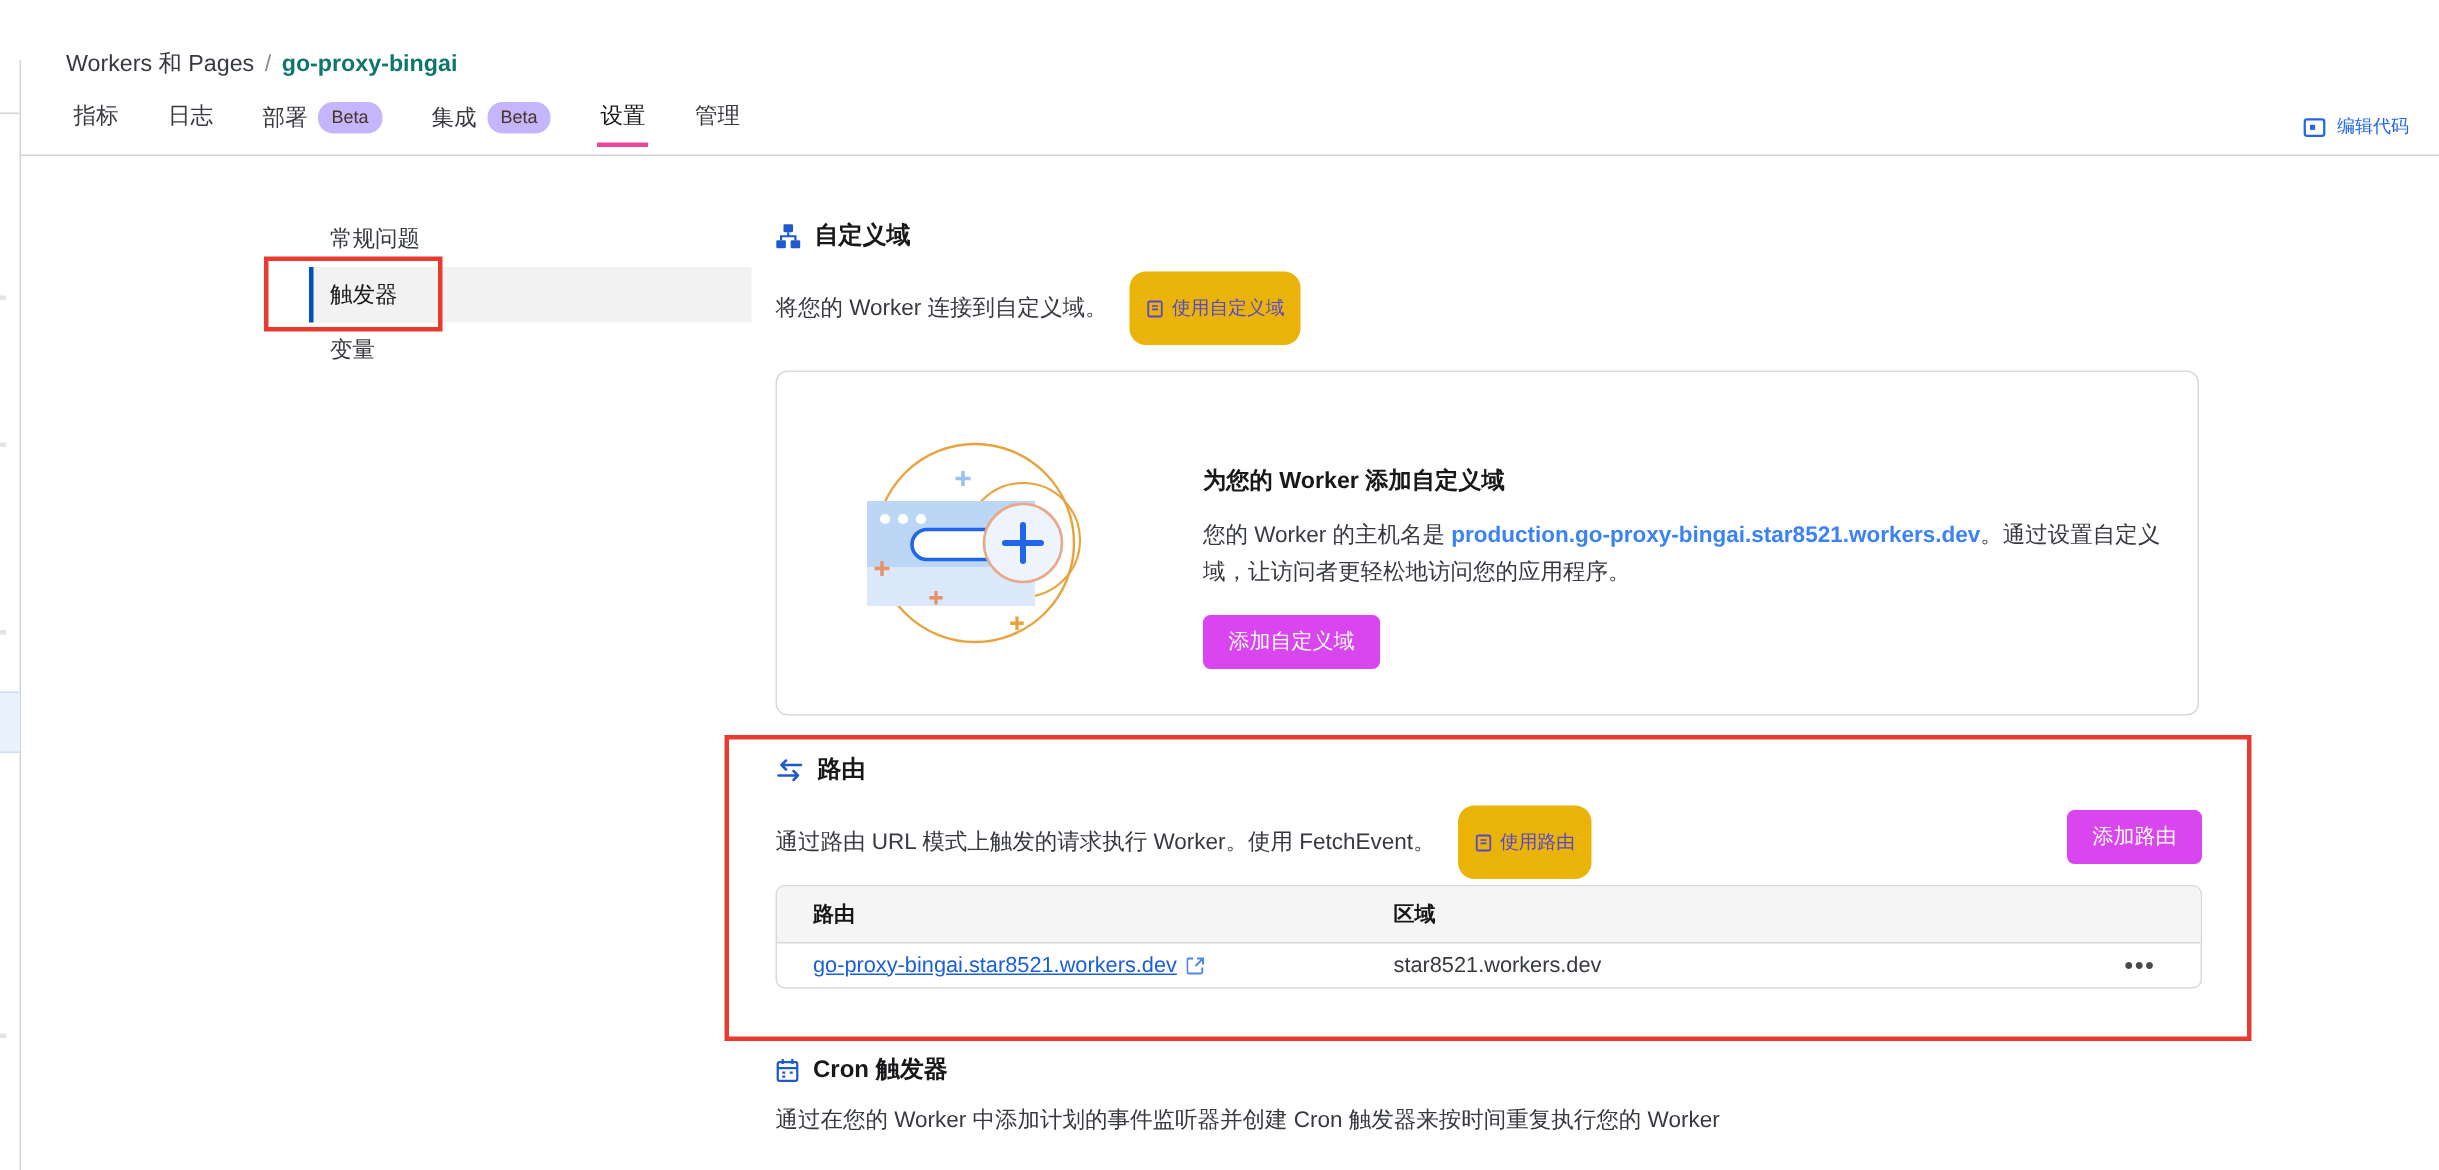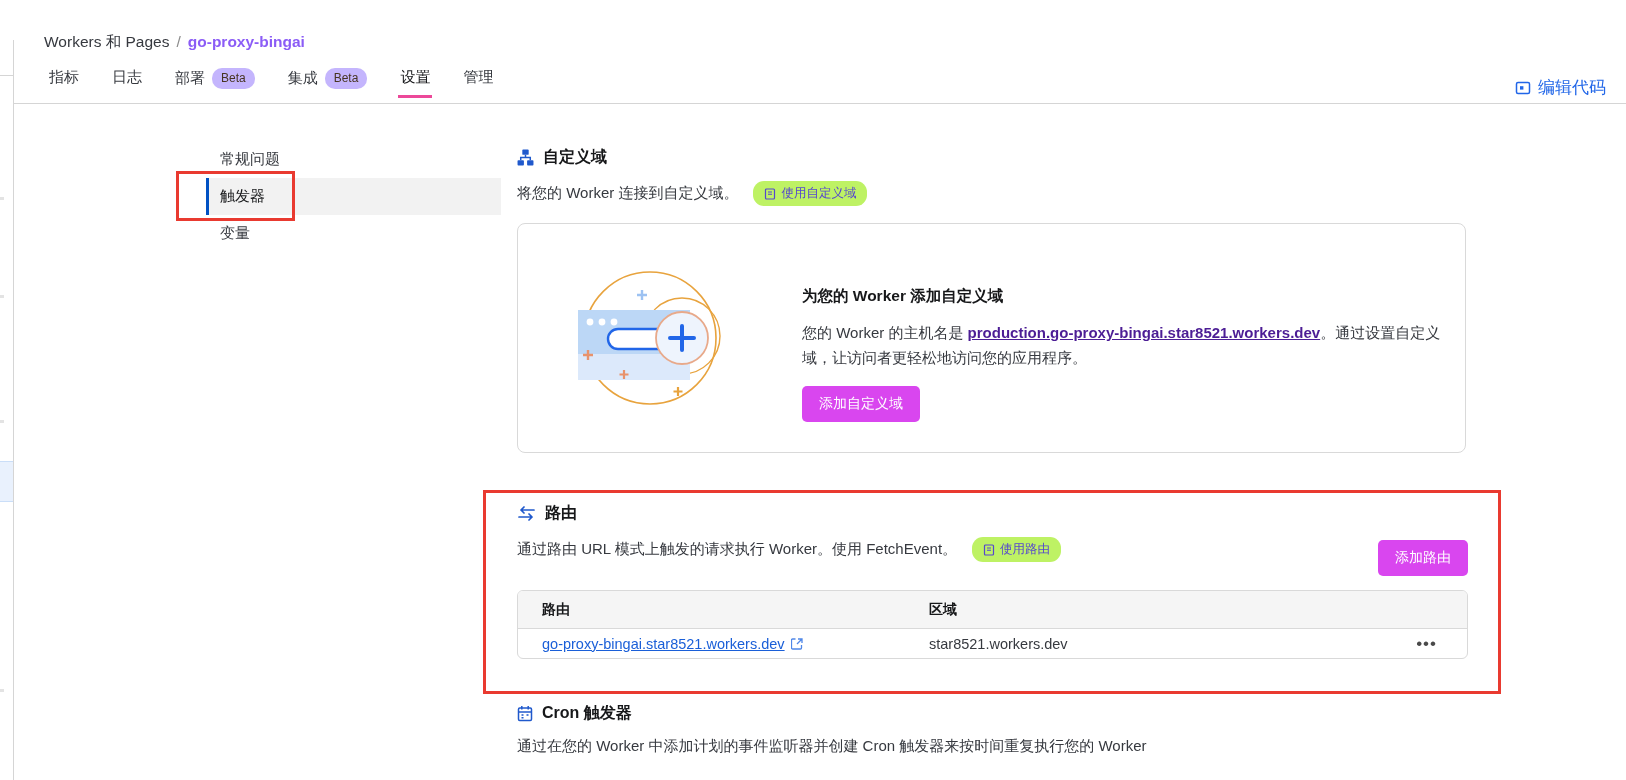--- a/index.html
+++ b/index.html
@@ -10,56 +10,56 @@
   
   .sliver-v { position:absolute; left:13px; top:40px; bottom:0; width:1px; background:#d5d5d5; }
   .sliver-tick { position:absolute; left:0; top:75px; width:13px; height:1px; background:#d5d5d5; }
   .sliver-sel { position:absolute; left:0; top:461px; width:13px; height:41px; background:#e9f1fd;
     border-top:1px solid #cadef8; border-bottom:1px solid #cadef8; }
   .sliver-mark { position:absolute; left:0; width:4px; height:3px; background:#e3e3e3; }
 
   
   .breadcrumb { position:absolute; left:44px; top:32px; font-size:15.5px; color:#36393f; }
   .breadcrumb .sep { color:#8c8c8c; margin:0 7px; }
-  .breadcrumb .current { font-weight:bold; color:#8b5cf6; }
+  .breadcrumb .current { font-weight:bold; color:#0f766e; }
 
   .tabbar { position:absolute; left:14px; right:0; top:66px; height:38px; border-bottom:1px solid #d5d5d5;text-decoration:underline; }
   .tabs { position:absolute; left:33px; top:0; height:38px; display:flex; gap:29px; align-items:flex-start; }
   .tab { display:flex; align-items:center; gap:7px; padding:2px 2px 11px 2px; font-size:15px; color:#36393f; cursor:pointer; }
   .tab.active { border-bottom:3px solid #ec4899; padding-bottom:8px; color:#17181a; }
   .beta-pill { background:#c4b5fd; color:#473421; font-size:12px; line-height:1;
     padding:4px 9px 5px; border-radius:10px; }
   .edit-code { position:absolute; right:20px; top:10px; display:flex; align-items:center; gap:7px;
-    color:#2166e8; font-size:17px; cursor:pointer; }
+    color:#2166e8; font-size:12px; cursor:pointer; }
 
   
   .sidenav { position:absolute; left:206px; top:141px; width:295px; font-size:15px; }
   .sidenav-item { padding:9px 14px; color:#36393f; cursor:pointer; }
   .sidenav-item.active { background:#f2f2f2; border-left:3px solid #0051c3; padding-left:11px; color:#17181a; }
 
   
   .redbox { position:absolute; border:3px solid #e93a30; pointer-events:none; z-index:50; }
   .redbox1 { left:176px; top:171px; width:119px; height:50px; }
   .redbox2 { left:483px; top:490px; width:1018px; height:204px; }
 
   
   .section-head { display:flex; align-items:center; gap:9px; }
   .section-title { font-size:16px; font-weight:bold; color:#17181a; }
   .section-desc { display:flex; align-items:center; margin-top:13px; font-size:15px; color:#36393f; }
-  .badge { display:inline-flex; align-items:center; gap:5px; margin-left:15px; background:#bef264;
-    color:#5547cf; font-size:12.5px; padding:4px 11px; border-radius:11px; cursor:pointer; }
+  .badge { display:inline-flex; align-items:center; gap:5px; margin-left:15px; background:#eab308;
+    color:#5547cf; font-size:12.5px; padding:16px 11px; border-radius:11px; cursor:pointer; }
 
   .sec-domain { position:absolute; left:517px; top:147px; width:949px; }
   .domain-card { margin-top:17px; height:230px; border:1px solid #d9d9d9; border-radius:8px;
     display:flex; align-items:center; background:#fff; }
   .illus { margin-left:42px; width:172px; height:172px; flex:none; }
   .card-content { margin-left:70px; width:660px;margin-top:32px; }
   .card-title { font-size:15.5px; font-weight:bold; color:#17181a; }
   .card-body { margin-top:14px; font-size:15px; line-height:1.65; color:#36393f; }
-  .card-body b { color:#4c1d95;text-decoration:underline; }
+  .card-body b { color:#3b82f6; }
   .btn { display:inline-block; background:#d946ef; color:#fff; font-size:14px; border:none;
     border-radius:5px; padding:9px 17px; cursor:pointer; font-family:inherit; }
   .card-content .btn { margin-top:16px; }
 
   .sec-routes { position:absolute; left:517px; top:503px; width:951px; }
   .routes-add { position:absolute; right:0; top:37px; }
   .routes-table { position:absolute; left:0; top:87px; width:951px; border:1px solid #d9d9d9;
     border-radius:6px; overflow:hidden; background:#fff; }
   .rt-head { display:flex; height:38px; align-items:center; background:#f5f5f5;
     border-bottom:1px solid #d9d9d9; font-size:14px; font-weight:bold; color:#17181a; }

